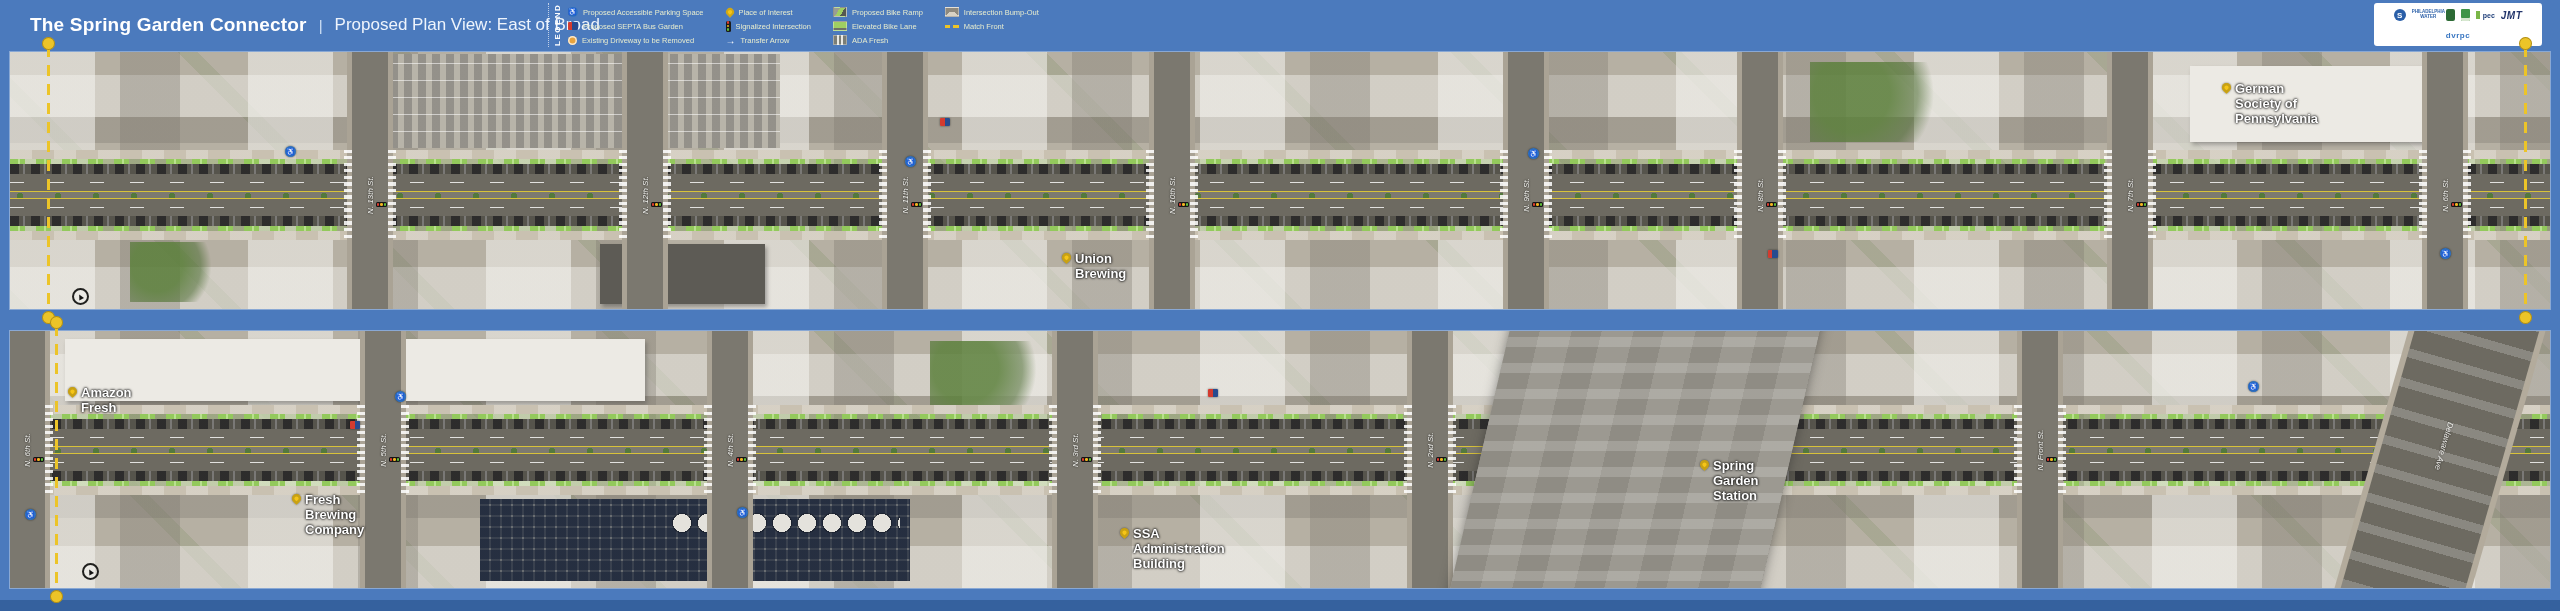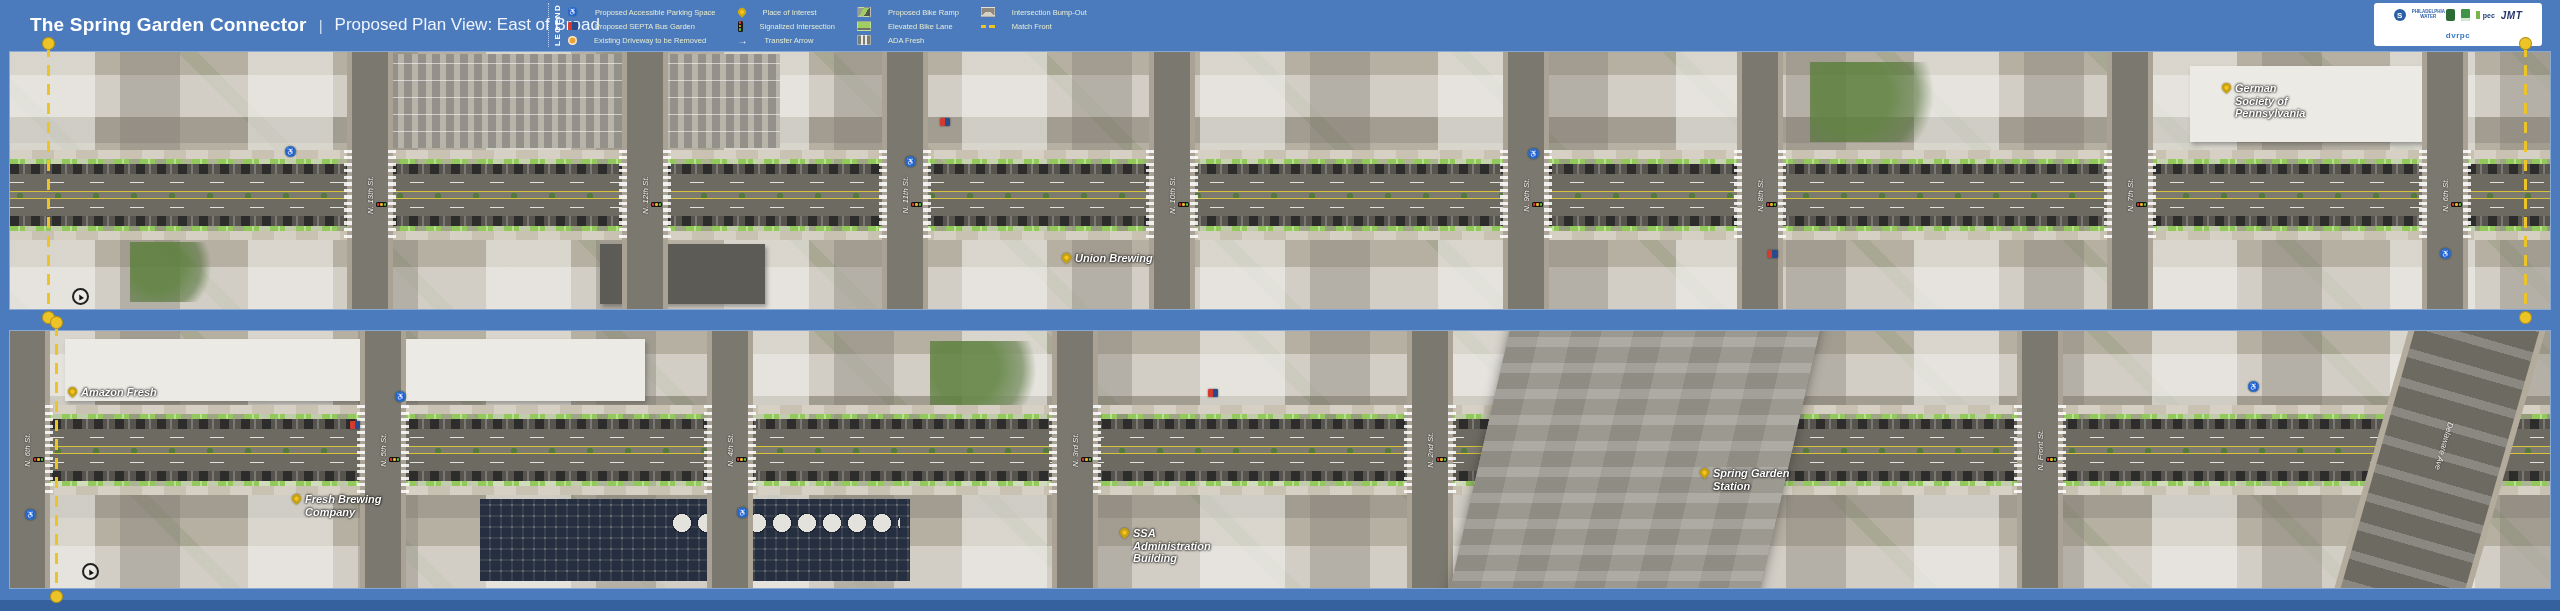--- a/index.html
+++ b/index.html
@@ -11,21 +11,21 @@
   .title{position:absolute;left:30px;top:0;height:50px;display:flex;align-items:center;gap:12px;color:#fff;}
   .title .tb{font-size:19px;font-weight:bold;letter-spacing:.2px;}
   .title .td{font-size:15px;color:#cfe0f5;font-weight:300;}
   .title .tr{font-size:17px;font-weight:400;color:#eef4fc;}
 
   .legend{position:absolute;left:548px;top:3px;height:44px;display:flex;align-items:stretch;border-left:1px dotted rgba(255,255,255,.65);padding-left:4px;}
   .legend-title{writing-mode:vertical-rl;transform:rotate(180deg);font-size:8px;font-weight:bold;color:#fff;letter-spacing:1.5px;text-align:center;margin-right:6px;}
   .legend-cols{display:flex;gap:22px;padding-top:2px;}
   .lcol{display:flex;flex-direction:column;justify-content:flex-start;}
   .litem{display:flex;align-items:center;gap:5px;height:14px;}
-  .ltx{font-size:7.5px;color:#e7eccf;white-space:nowrap;margin-left:12px;}
+  .ltx{font-size:7.5px;color:#e7eccf;white-space:nowrap;}
   .lic{display:inline-flex;align-items:center;justify-content:center;flex:0 0 auto;}
   .accessible-parking-icon{width:10px;height:10px;border-radius:50%;background:#2f72c4;color:#fff;font-size:7px;line-height:10px;}
   .septa-bus-shelter-icon{width:10px;height:8px;background:linear-gradient(90deg,#d33b2f 0 45%,#274b8f 45%);border-radius:1px;}
   .driveway-removed-icon{width:9px;height:9px;border-radius:50%;background:#e8a33d;box-shadow:inset 0 0 0 1.5px rgba(255,255,255,.75);}
   .place-of-interest-icon{width:8px;height:8px;background:#f5c518;border-radius:50% 50% 50% 0;transform:rotate(-45deg);box-shadow:inset 0 0 0 2px rgba(0,0,0,.15);}
   .signalized-intersection-icon{width:5px;height:11px;background:#1b1b1b;border-radius:1.5px;flex-direction:column;gap:1px;}
   .signalized-intersection-icon i{width:2.5px;height:2.5px;border-radius:50%;display:block;}
   .signalized-intersection-icon .r{background:#e03c2f;} .signalized-intersection-icon .y{background:#f0b421;} .signalized-intersection-icon .g{background:#5fc13a;}
   .traffic-arrow-icon{color:#fff;font-size:10px;font-weight:bold;}
   .bike-ramp-swatch{width:14px;height:10px;background:linear-gradient(120deg,#9a9d93 0 35%,#9fcf62 35% 65%,#55584f 65%);border:1px solid rgba(255,255,255,.35);}
@@ -90,21 +90,21 @@
   .dlabel{position:absolute;left:50%;top:140px;transform:translate(-50%,0) rotate(90deg);transform-origin:center;font-size:8px;font-style:italic;color:#f0efeb;white-space:nowrap;text-shadow:0 0 2px rgba(0,0,0,.9);}
 
   
   .ml{position:absolute;top:-6px;bottom:-6px;width:3px;z-index:6;background:repeating-linear-gradient(180deg,#ecc428 0 11px,transparent 11px 19px);}
   .ml::before,.ml::after{content:"";position:absolute;left:-5px;width:13px;height:13px;border-radius:50%;background:#ecc428;box-shadow:inset 0 0 0 1px rgba(120,90,0,.5);}
   .ml::before{top:-9px;} .ml::after{bottom:-9px;}
 
   
   .poi{position:absolute;z-index:7;display:flex;align-items:flex-start;gap:4px;}
   .pin{width:9px;height:9px;background:#f5c518;border-radius:50% 50% 50% 0;transform:rotate(-45deg);box-shadow:inset 0 0 0 2.5px rgba(0,0,0,.18),0 0 2px rgba(0,0,0,.6);flex:0 0 auto;margin-top:1px;}
-  .ptx{font-size:11px;font-weight:bold;color:#fff;max-width:82px;line-height:1.15;text-shadow:0 0 3px #000,0 0 2px #000;font-style:italic;}
+  .ptx{font-size:13px;font-weight:bold;color:#fff;max-width:82px;line-height:1.15;text-shadow:0 0 3px #000,0 0 2px #000;}
   .mk-acc{position:absolute;z-index:5;width:11px;height:11px;border-radius:50%;background:#2f72c4;color:#fff;font-size:7px;line-height:11px;text-align:center;box-shadow:0 0 2px rgba(0,0,0,.6);}
   .mk-bus{position:absolute;z-index:5;width:10px;height:8px;border-radius:1px;background:linear-gradient(90deg,#d33b2f 0 45%,#274b8f 45%);box-shadow:0 0 2px rgba(0,0,0,.6);}
   .north{position:absolute;z-index:7;width:17px;height:17px;border:2px solid #20201e;border-radius:50%;background:rgba(255,255,255,.25);display:flex;align-items:center;justify-content:center;}
   .north span{font-size:9px;color:#111;transform:rotate(-28deg) translateY(-.5px);}
 
   .bottombar{position:absolute;left:0;bottom:0;width:100%;height:11px;background:#35619e;}
 </style>
 </head>
 <body>
 
@@ -410,21 +410,21 @@
           <span class="ptx">Amazon Fresh</span>
         </div>
         <div class="poi" style="left: 282px; top: 162px;">
           <div class="pin"></div>
           <span class="ptx">Fresh Brewing Company</span>
         </div>
         <div class="poi" style="left: 1110px; top: 196px;">
           <div class="pin"></div>
           <span class="ptx">SSA Administration Building</span>
         </div>
-        <div class="poi" style="left: 1690px; top: 136px;">
+        <div class="poi" style="left: 1690px; top: 128px;">
           <div class="pin"></div>
           <span class="ptx">Spring Garden Station</span>
         </div>
         <div class="north" style="left: 72px; top: 232px;">
           <span>▲</span>
         </div>
       </div>
   </div>
 
   <div class="bottombar"></div>

